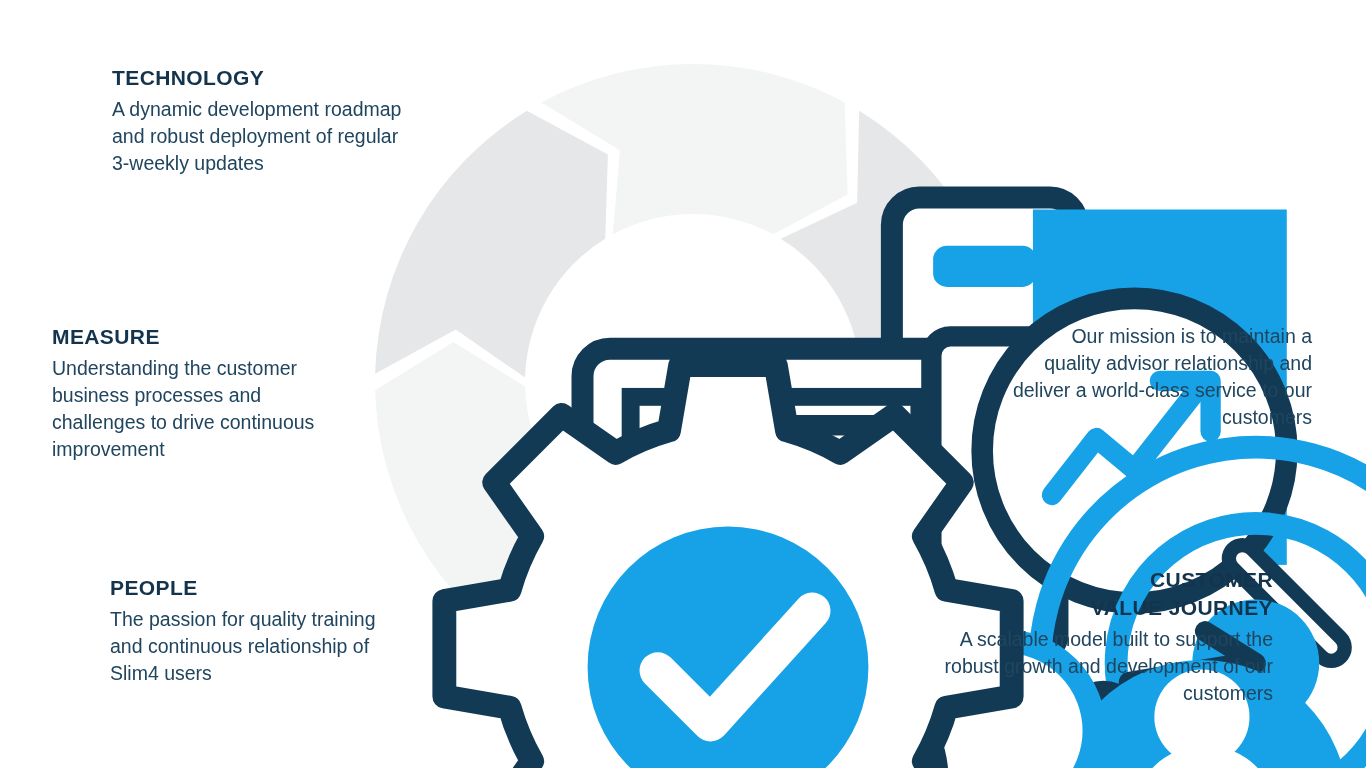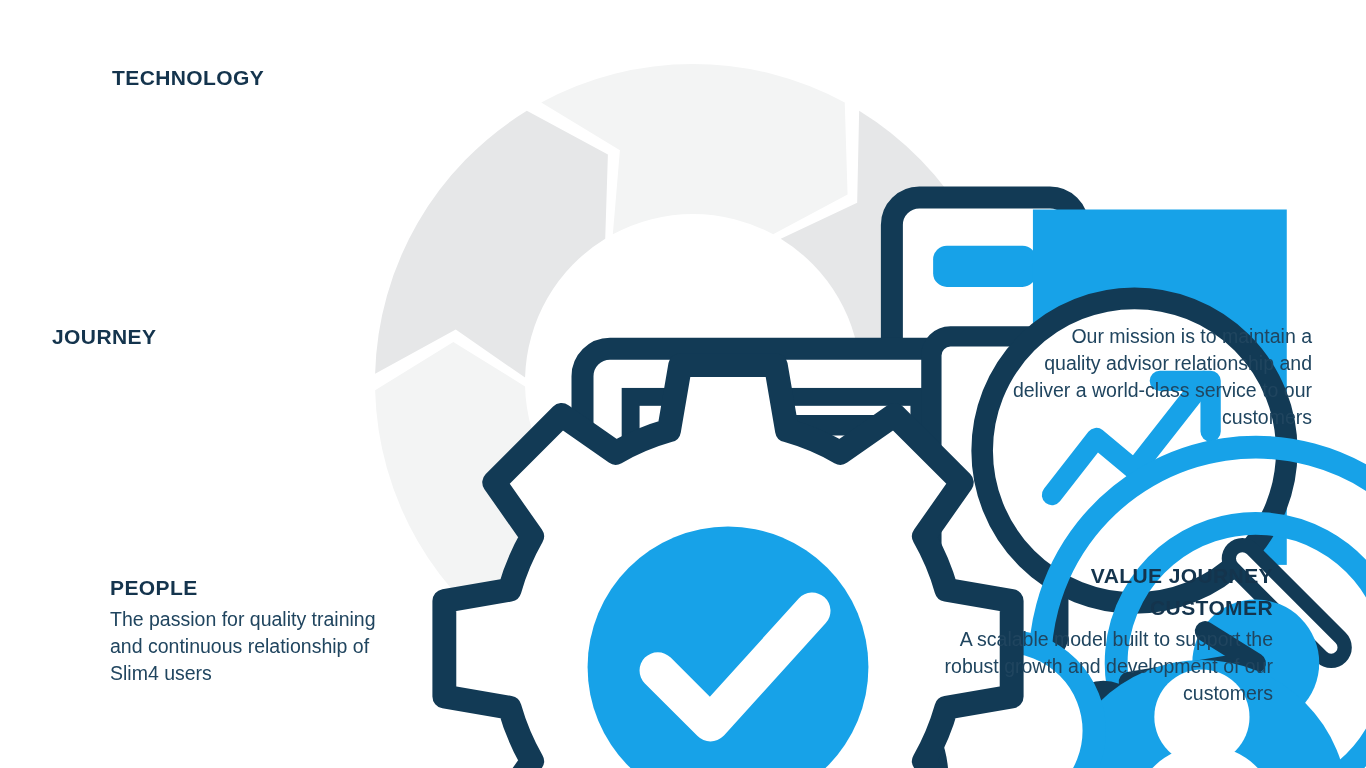--- a/index.html
+++ b/index.html
@@ -180,35 +180,37 @@
                  l-9.3 -1.6 v-13.6 l9.3 -1.6 a34 34 0 0 1 3.2 -7.6 l-5.4 -7.7 l9.6 -9.6
                  l7.7 5.4 a34 34 0 0 1 7.6 -3.2 z" fill="#ffffff" stroke="#123a55" stroke-width="3.4" stroke-linejoin="round"></path>
         <circle cx="47" cy="47" r="20" fill="#17a2e8"></circle>
         <polyline points="37,47.5 44.5,55 59,39" fill="none" stroke="#ffffff" stroke-width="5.2" stroke-linecap="round" stroke-linejoin="round"></polyline>
       </svg>
     </div>
   </div>
 
   <div class="block align-left" id="blk-technology">
     <h2 class="title">TECHNOLOGY</h2>
+    <p class="body">A dynamic development roadmap and robust deployment of regular 3-weekly updates</p>
   </div>
 
   <div class="block align-left" id="blk-process">
-    <h2 class="title">JOURNEY</h2>
+    <h2 class="title">MEASURE</h2>
+    <p class="body">Understanding the customer business processes and challenges to drive continuous improvement</p>
   </div>
 
   <div class="block align-left" id="blk-people">
     <h2 class="title">PEOPLE</h2>
     <p class="body">The passion for quality training and continuous relationship of Slim4 users</p>
   </div>
 
 
   <div class="block align-right" id="blk-mission">
     <p class="body">Our mission is to maintain a quality advisor relationship and deliver a world-class service to our customers</p>
   </div>
 
   <div class="block align-right" id="blk-customer">
+    <h2 class="title">CUSTOMER</h2>
     <h2 class="title" style="margin-top:-4px;">VALUE JOURNEY</h2>
-    <h2 class="title">CUSTOMER</h2>
     <p class="body">A scalable model built to support the robust growth and development of our customers</p>
   </div>
 
 </div>
 
 </body></html>

